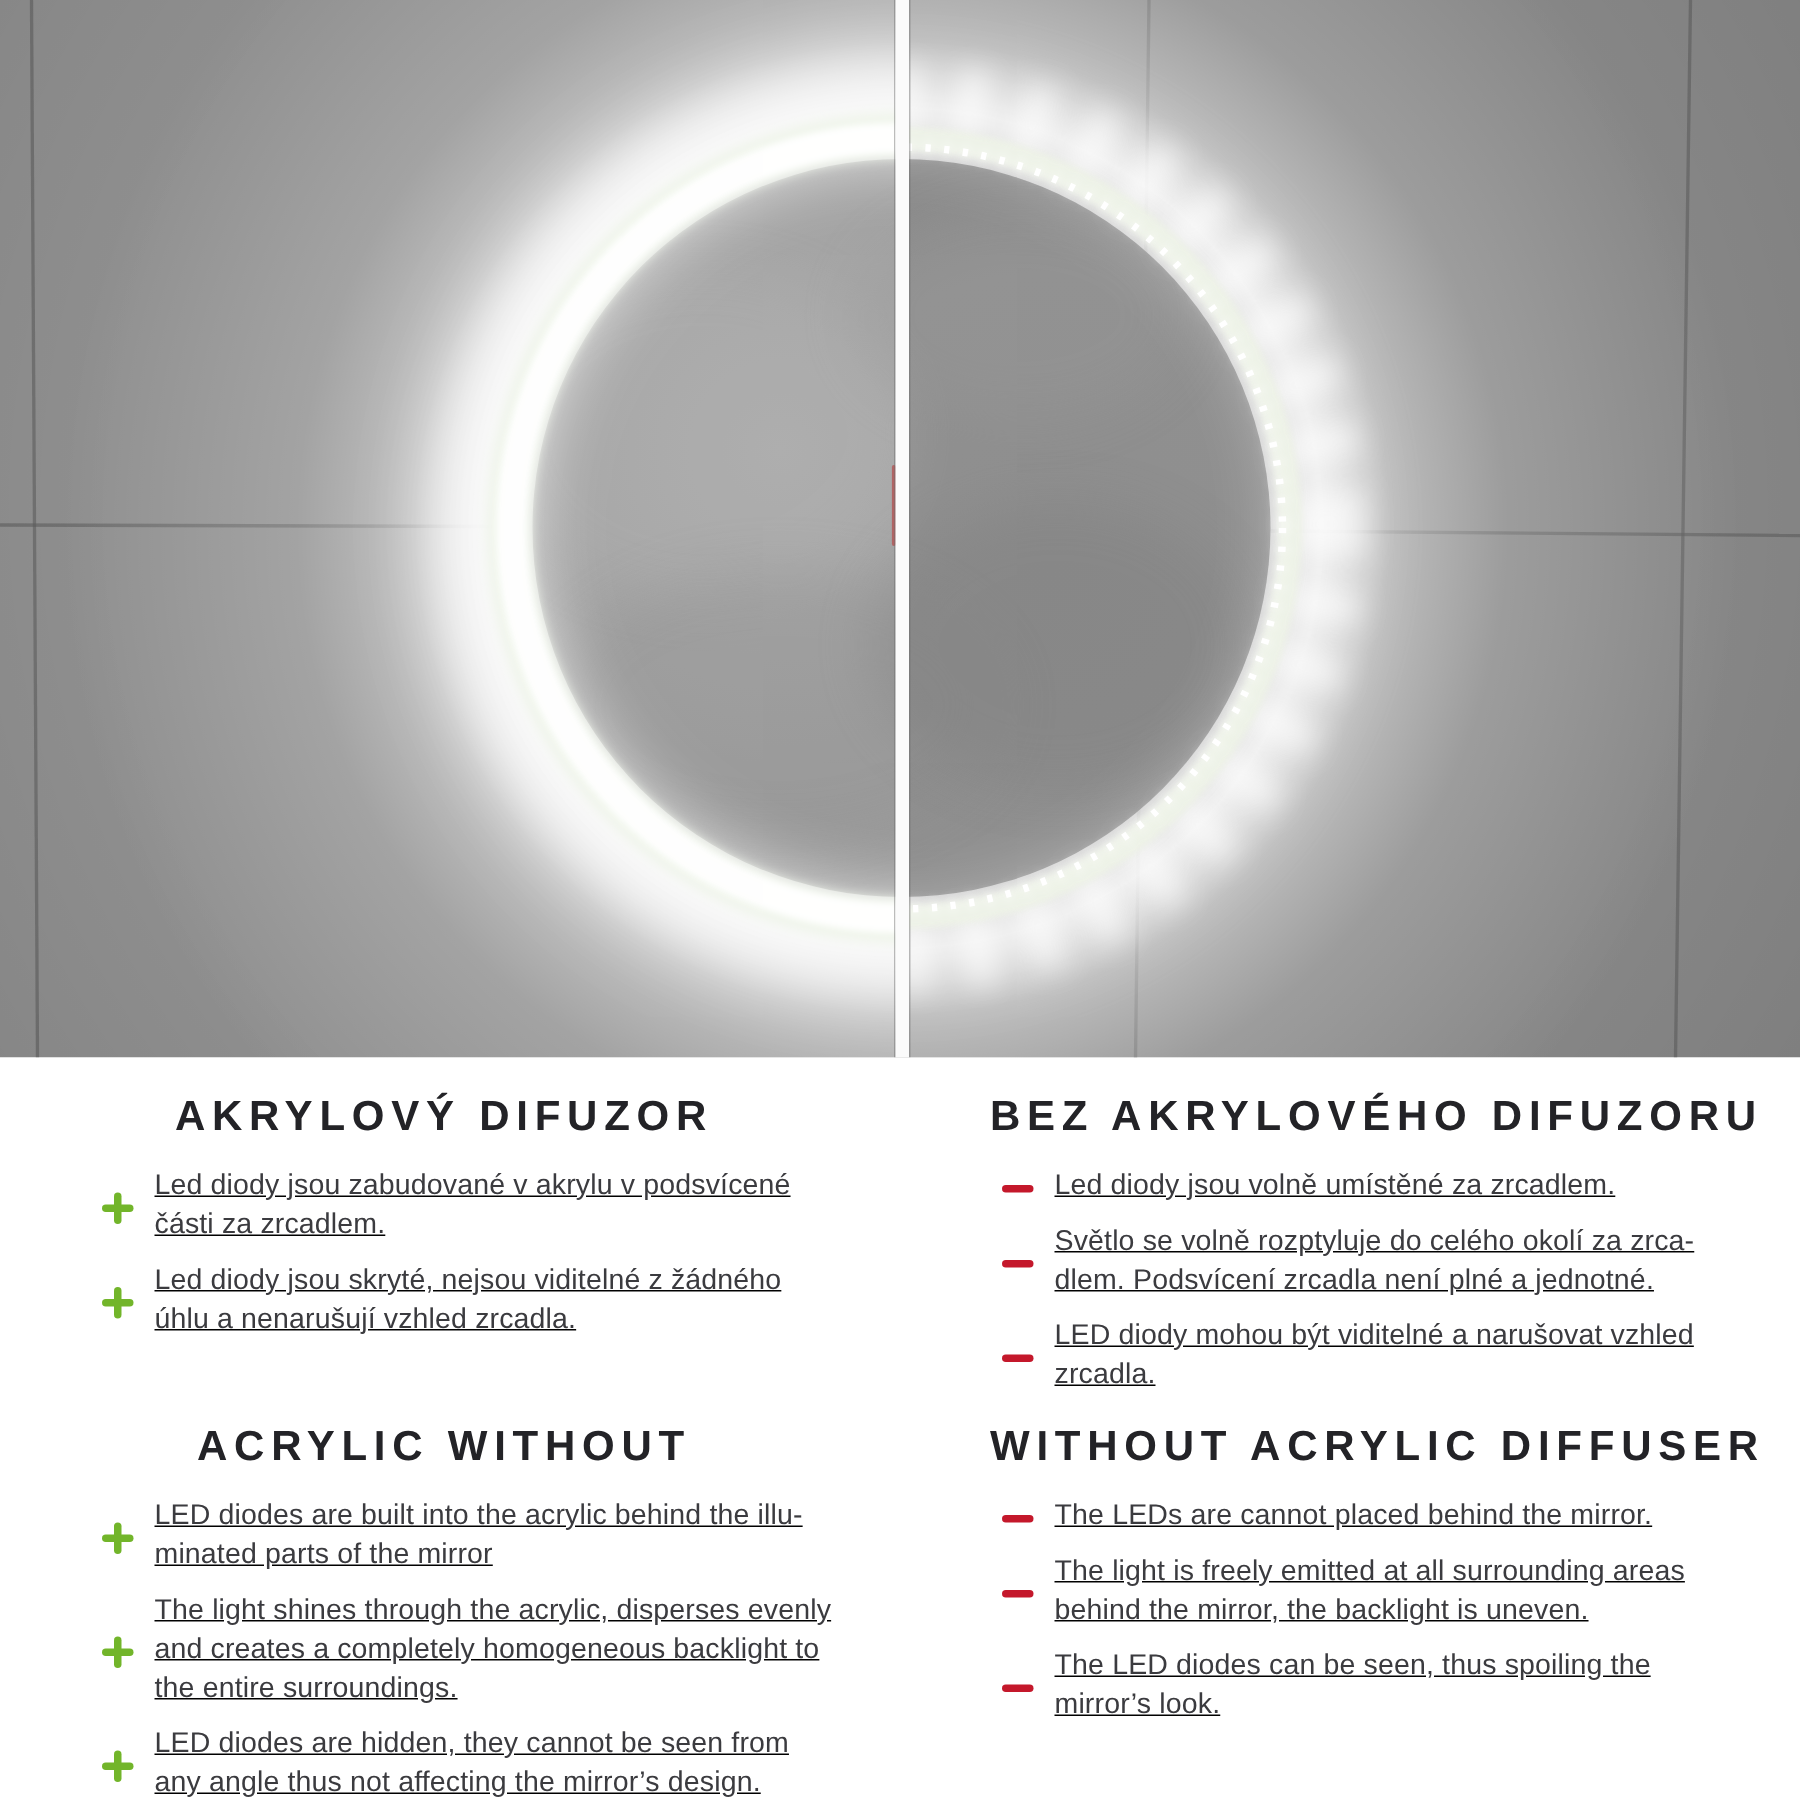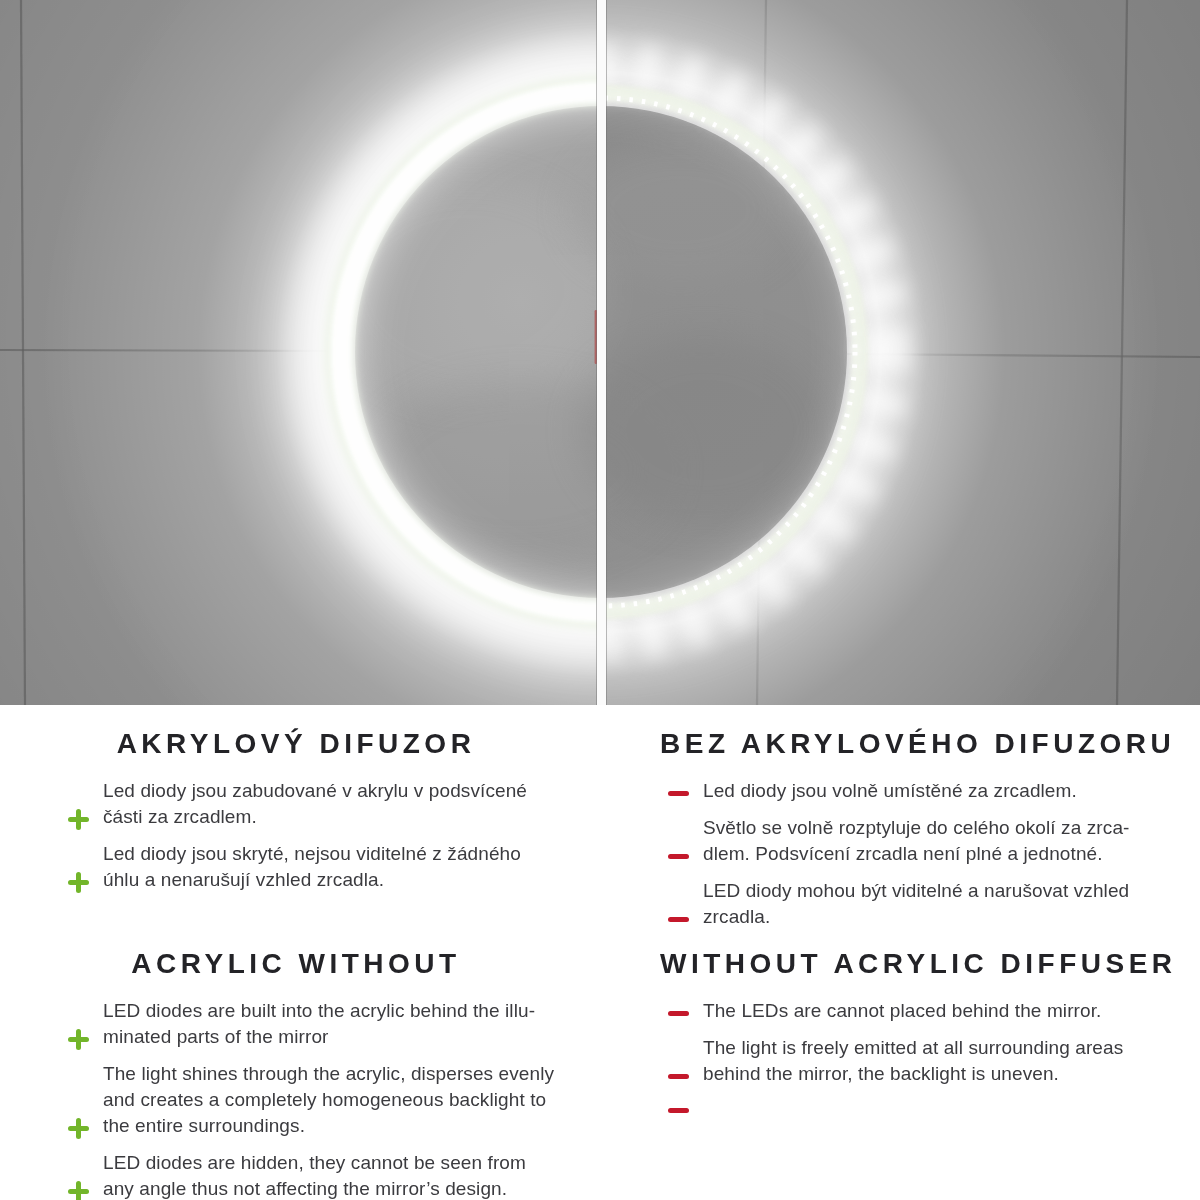--- a/index.html
+++ b/index.html
@@ -16,21 +16,21 @@
   .col-right{left:660px;}
   .section{position:absolute;width:518px;}
   .sec-cz{top:728px;}
   .sec-en{top:948px;}
   .sec-title{
     width:472px;text-align:center;
     font-size:28px;font-weight:700;letter-spacing:4.5px;
     color:var(--heading-color,#232327);
     margin:0 0 18px 0;white-space:nowrap;
   }
-  .bullet-row{display:flex;align-items:flex-end;padding-left:8px;margin:0 0 11px 0;}
+  .bullet-row{display:flex;align-items:center;padding-left:8px;margin:0 0 11px 0;text-decoration:underline;}
   .bullet-text{
     margin:0 0 0 14px;font-size:19px;line-height:26px;
     color:var(--body-color,#3b3b3f);white-space:pre-line;letter-spacing:.1px;
   }
   .ico{flex:0 0 21px;width:21px;height:21px;position:relative;margin-top:2px;}
   .ico-plus::before{content:"";position:absolute;left:0;top:8px;width:21px;height:5px;
     background:var(--plus-color,#72b52a);border-radius:2.5px;}
   .ico-plus::after{content:"";position:absolute;left:8px;top:0;width:5px;height:21px;
     background:var(--plus-color,#72b52a);border-radius:2.5px;}
   .ico-minus::before{content:"";position:absolute;left:0;top:8px;width:21px;height:5px;
@@ -206,15 +206,17 @@
       <span class="ico ico-minus"></span>
       <p class="bullet-text">The LEDs are cannot placed behind the mirror.</p>
     </div>
     <div class="bullet-row">
       <span class="ico ico-minus"></span>
       <p class="bullet-text">The light is freely emitted at all surrounding areas
 behind the mirror, the backlight is uneven.</p>
     </div>
     <div class="bullet-row">
       <span class="ico ico-minus"></span>
+      <p class="bullet-text">The LED diodes can be seen, thus spoiling the
+mirror’s look.</p>
     </div>
   </div>
 </div>
 
 </body></html>

